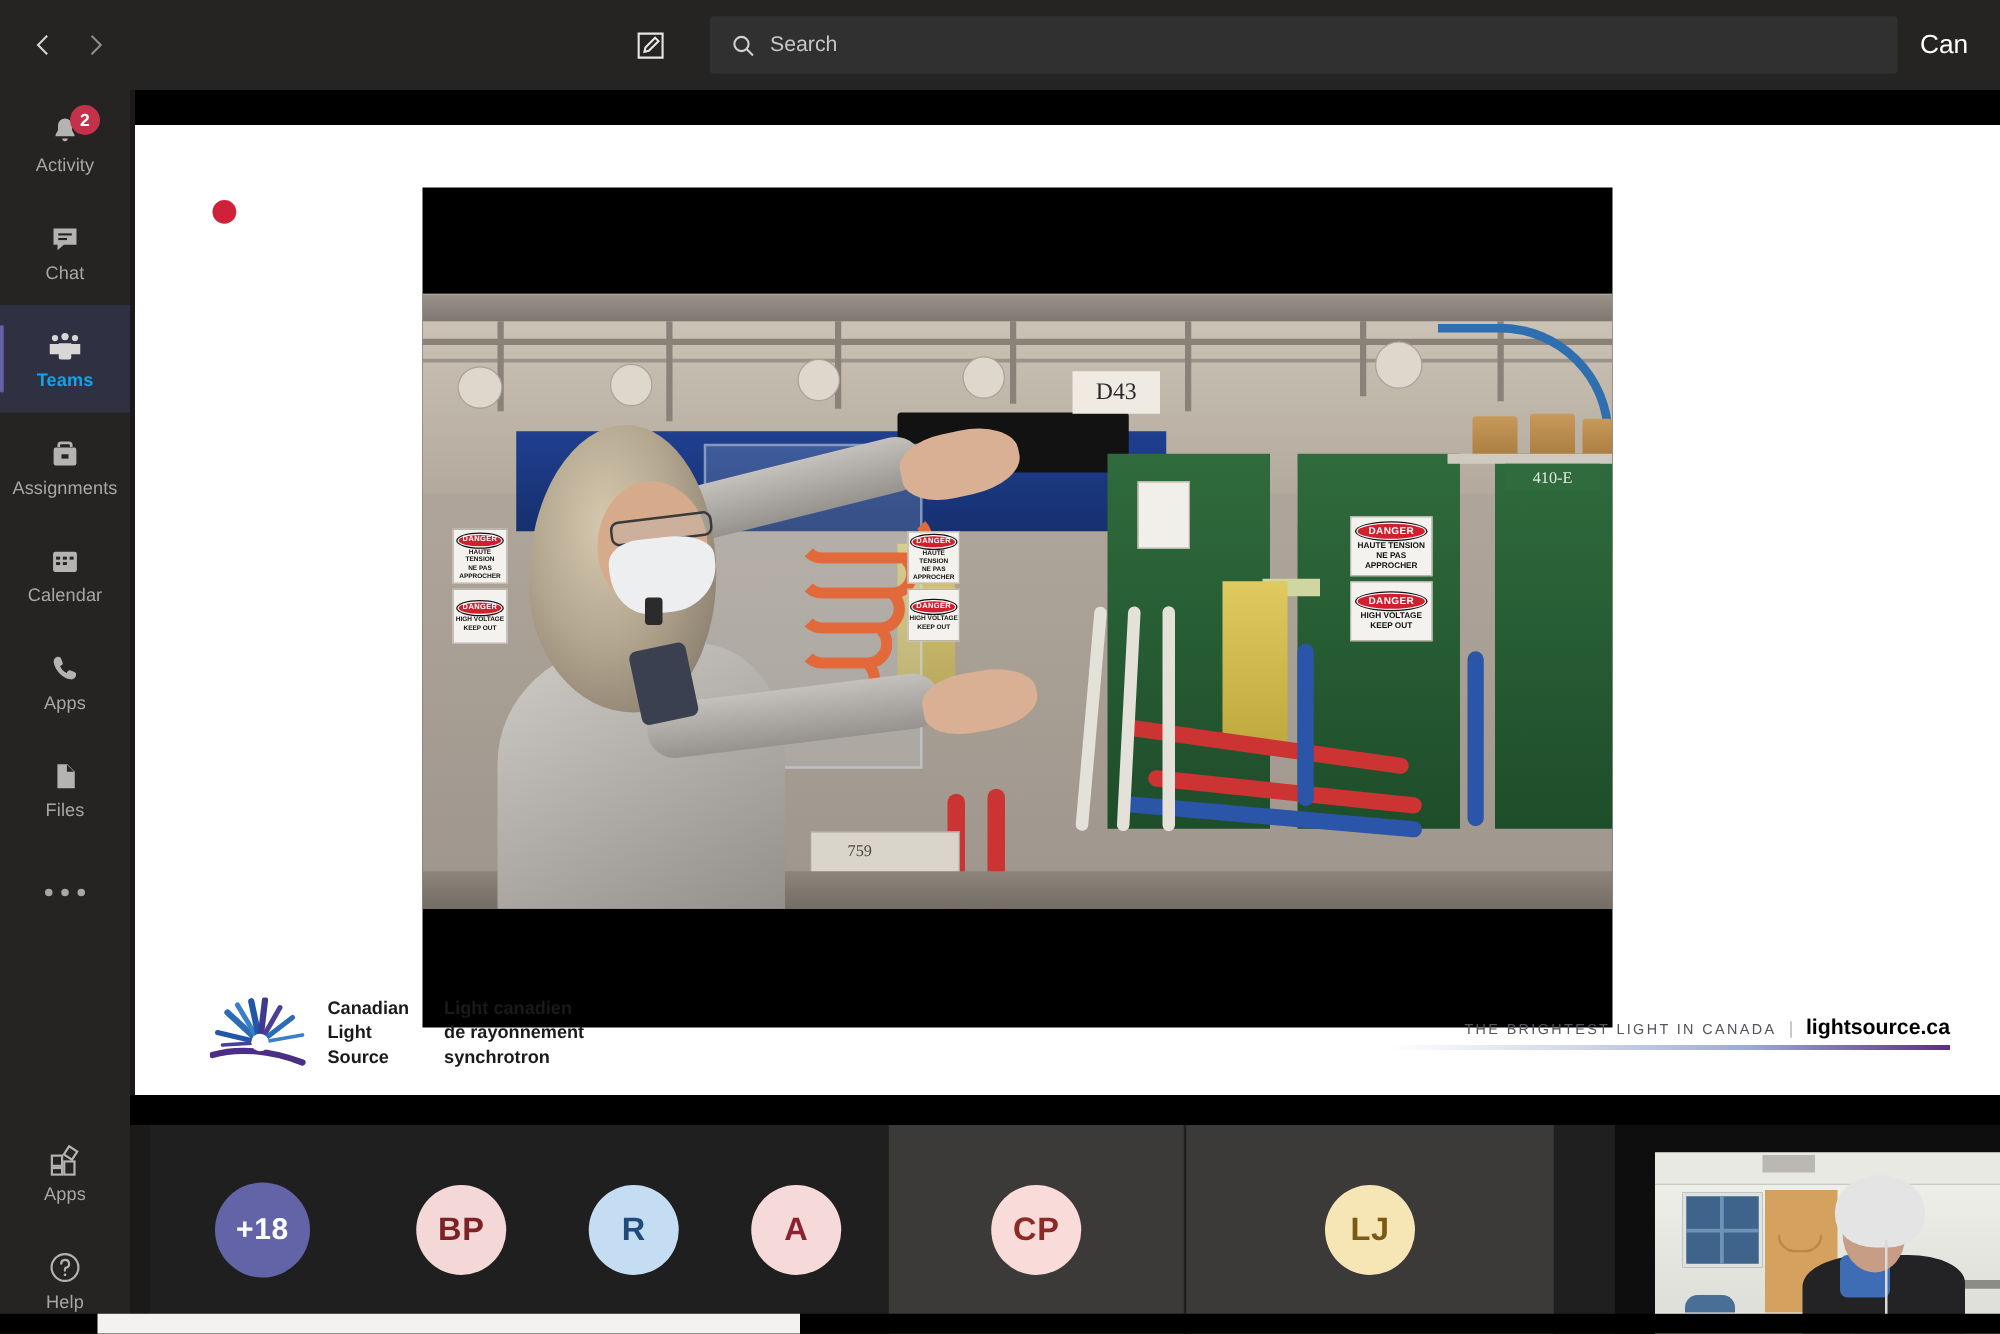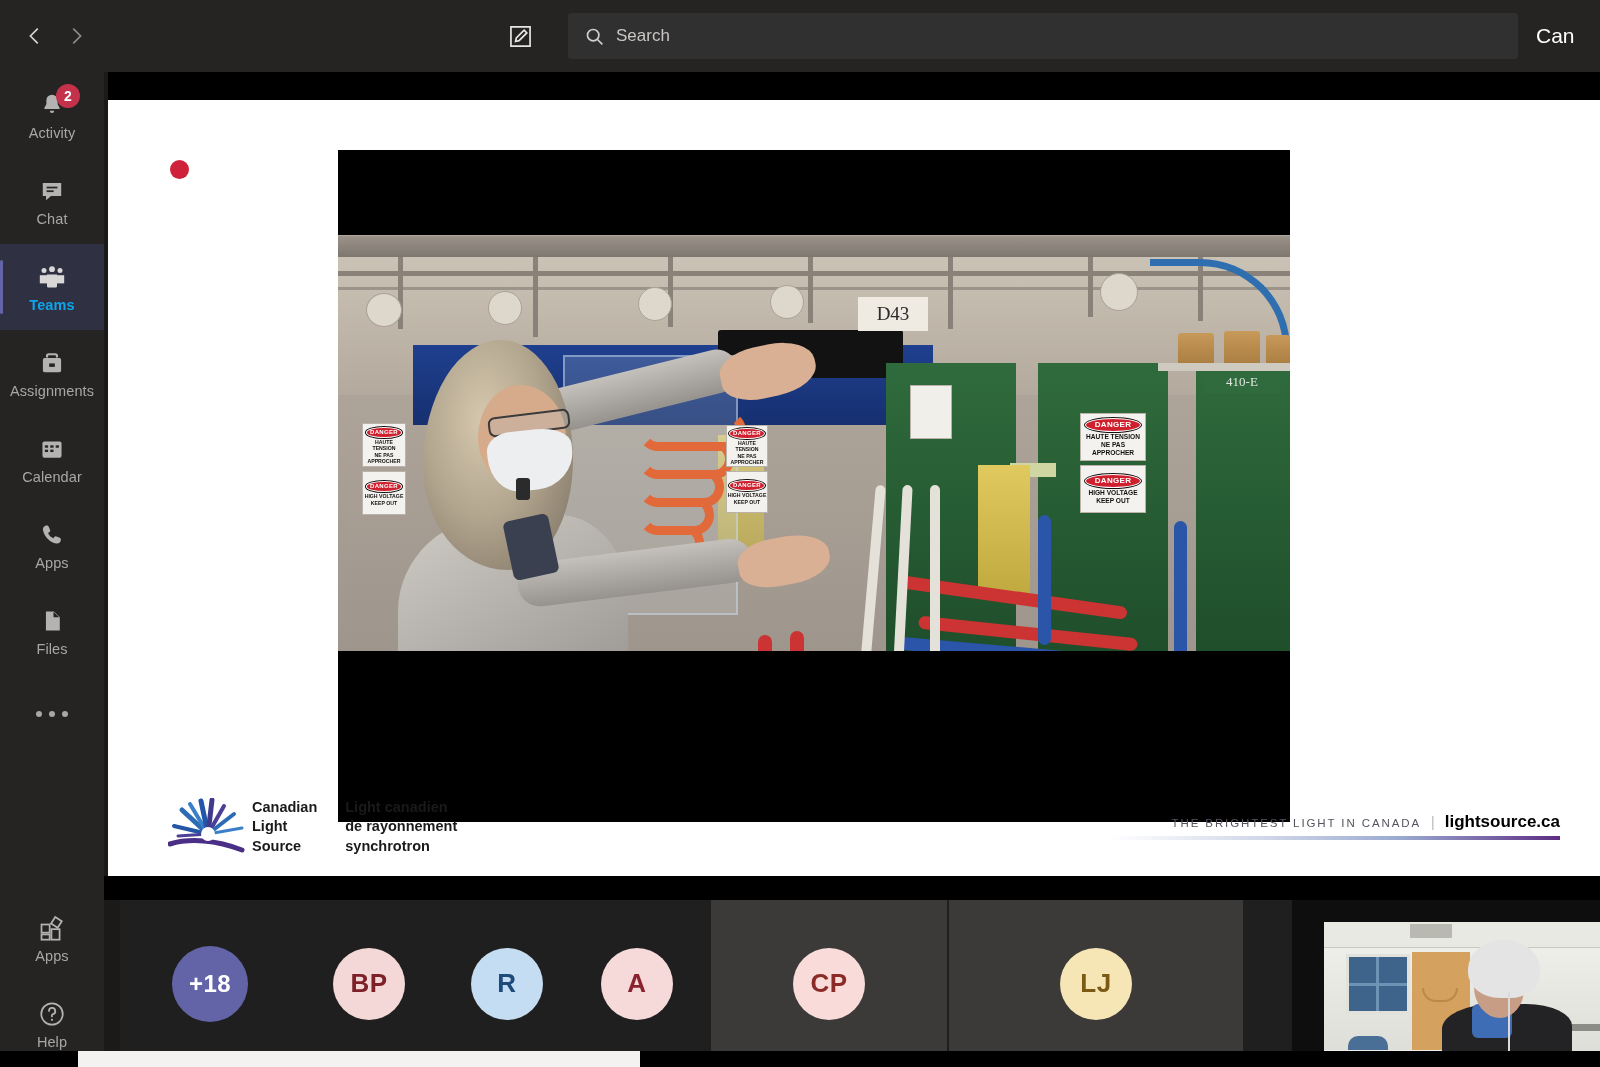--- a/index.html
+++ b/index.html
@@ -83,21 +83,21 @@
     position:absolute; left:62px; top:60px; width:19px; height:19px;
     border-radius:50%; background:#d0213a;
   }
 
   
   .photo {
     position:absolute; left:230px; top:50px; width:952px; height:672px;
     background:#000; overflow:hidden;
   }
   .photo-inner {
-    position:absolute; left:0; top:85px; width:952px; height:416px; overflow:hidden;
+    position:absolute; left:0; top:85px; width:952px; height:492px; overflow:hidden;
     background:linear-gradient(#b7ada2, #9e958c);
     text-decoration:underline;
   }
   
   .ceiling {
     position:absolute; left:0; top:0; width:952px; height:160px;
     background:linear-gradient(#cfc6ba,#b3a99d);
   }
   .pipe { position:absolute; background:#8a8279; }
   .pipe.h { height:5px; }
@@ -191,21 +191,21 @@
     border:1px solid #fff; box-shadow:0 0 0 1px #111;
   }
   .sign .txt {
     font-size:5.2px; color:#111; font-weight:bold; text-align:center; line-height:1.25;
   }
   .sign.big .dgr { font-size:8px; }
   .sign.big .txt { font-size:6.6px; }
 
   
   .slide-footer { position:absolute; left:0; top:690px; width:1492px; height:86px; }
-  .cls-logo { position:absolute; left:60px; top:8px; display:flex; align-items:center; gap:4px; }
+  .cls-logo { position:absolute; left:60px; top:8px; display:flex; align-items:center; gap:14px; }
   .cls-burst { position:relative; width:80px; height:58px; }
   .cls-burst svg { display:block; }
   .cls-words { display:flex; gap:28px; }
   .cls-words div {
     font-family:"Liberation Sans", sans-serif; font-size:14.5px;
     font-weight:bold; color:#1a1a1a; line-height:1.32; white-space:nowrap;
   }
   .tagline {
     position:absolute; right:40px; top:22px; display:flex; align-items:baseline; gap:10px;
     font-size:11.5px; color:#58525e; letter-spacing:1.9px; white-space:nowrap;

